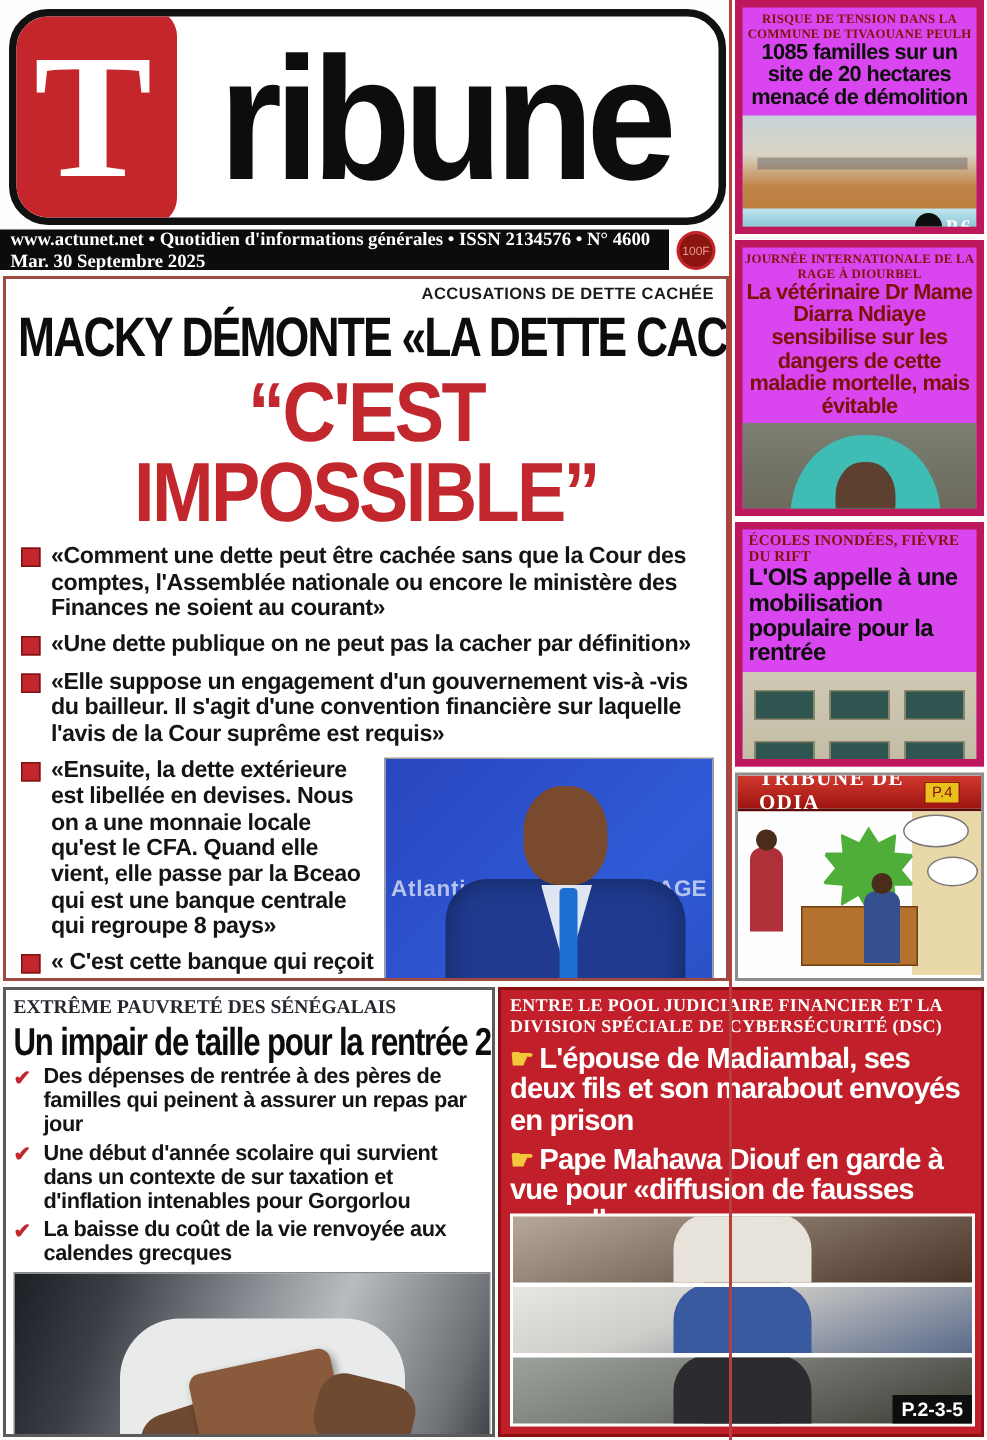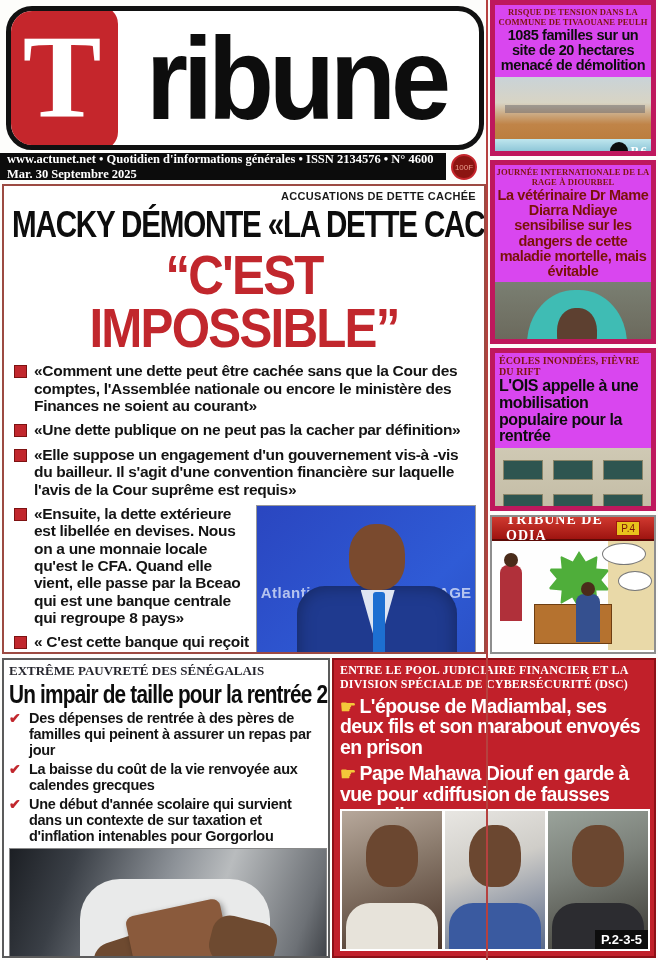--- a/index.html
+++ b/index.html
@@ -61,21 +61,21 @@
   .w-hand2 { position:absolute; left:200px; top:70px; width:66px; height:48px; background:#6e4a30; border-radius:18px; transform:rotate(14deg); }
 
   
   .br-story { position:absolute; left:332px; top:658px; width:324px; height:300px; background:#c1202a;
     border:2px solid #8e1016; padding:4px 6px 0 6px; overflow:hidden; }
   .kicker-red { font-family:"Liberation Serif", serif; font-size:12px; font-weight:bold; color:#fff; line-height:1.15; letter-spacing:.2px; }
   ul.hands { list-style:none; margin-top:4px; }
   ul.hands li { position:relative; padding-left:0; margin-bottom:6px; font-weight:bold; font-size:19.5px;
     line-height:1.05; color:#fff; letter-spacing:-.6px; }
   ul.hands li .hand { color:#f3c73a; font-size:18px; margin-right:4px; }
-  .portraits { position:absolute; left:6px; bottom:5px; width:310px; height:142px; display:flex; gap:3px; background:#fff; padding:2px; }
+  .portraits { position:absolute; left:6px; bottom:5px; width:310px; height:142px; display:flex; gap:3px; background:#fff; padding:2px;flex-direction:column; }
   .portrait { position:relative; flex:1; overflow:hidden; }
   .p1 { background:linear-gradient(160deg,#b7a89b 0%, #8a7a6c 40%, #4a3428 100%); }
   .p2 { background:linear-gradient(160deg,#e8e6e2 0%, #cfcdc8 40%, #5a6a8a 100%); }
   .p3 { background:linear-gradient(160deg,#9aa39b 0%, #7b8079 40%, #3c3a33 100%); }
   .face { position:absolute; left:50%; top:14px; transform:translateX(-50%); width:52px; height:62px;
     background:#6b4730; border-radius:45% 45% 42% 42%; }
   .shoulders { position:absolute; left:50%; bottom:-6px; transform:translateX(-50%); width:92px; height:52px; border-radius:24px 24px 0 0; }
   .p1 .shoulders { background:#e7e3da; } .p2 .shoulders { background:#3a5aa0; } .p3 .shoulders { background:#2c2c30; }
   .pr-label { position:absolute; right:2px; bottom:2px; background:#0d0d0d; color:#fff; font-weight:bold; font-size:13px; padding:2px 6px; }
 
@@ -162,22 +162,22 @@
 
       </div>
     </div>
   </div>
 
   <div class="bl-story">
     <div class="kicker-serif">EXTRÊME PAUVRETÉ DES SÉNÉGALAIS</div>
     <span class="bl-head">Un impair de taille pour la rentrée 2025-2026</span>
     <ul class="checks">
       <li>Des dépenses de rentrée à des pères de familles qui peinent à assurer un repas par jour</li>
+      <li>Une début d'année scolaire qui survient dans un contexte de sur taxation et d'inflation intenables pour Gorgorlou</li>
       <li>La baisse du coût de la vie renvoyée aux calendes grecques</li>
-      <li>Une début d'année scolaire qui survient dans un contexte de sur taxation et d'inflation intenables pour Gorgorlou</li>
     </ul>
     <div class="photo-wallet">
       <div class="w-shirt"></div>
       <div class="w-hand1"></div>
       <div class="w-wallet"></div>
       <div class="w-hand2"></div>
 
     </div>
   </div>
 

